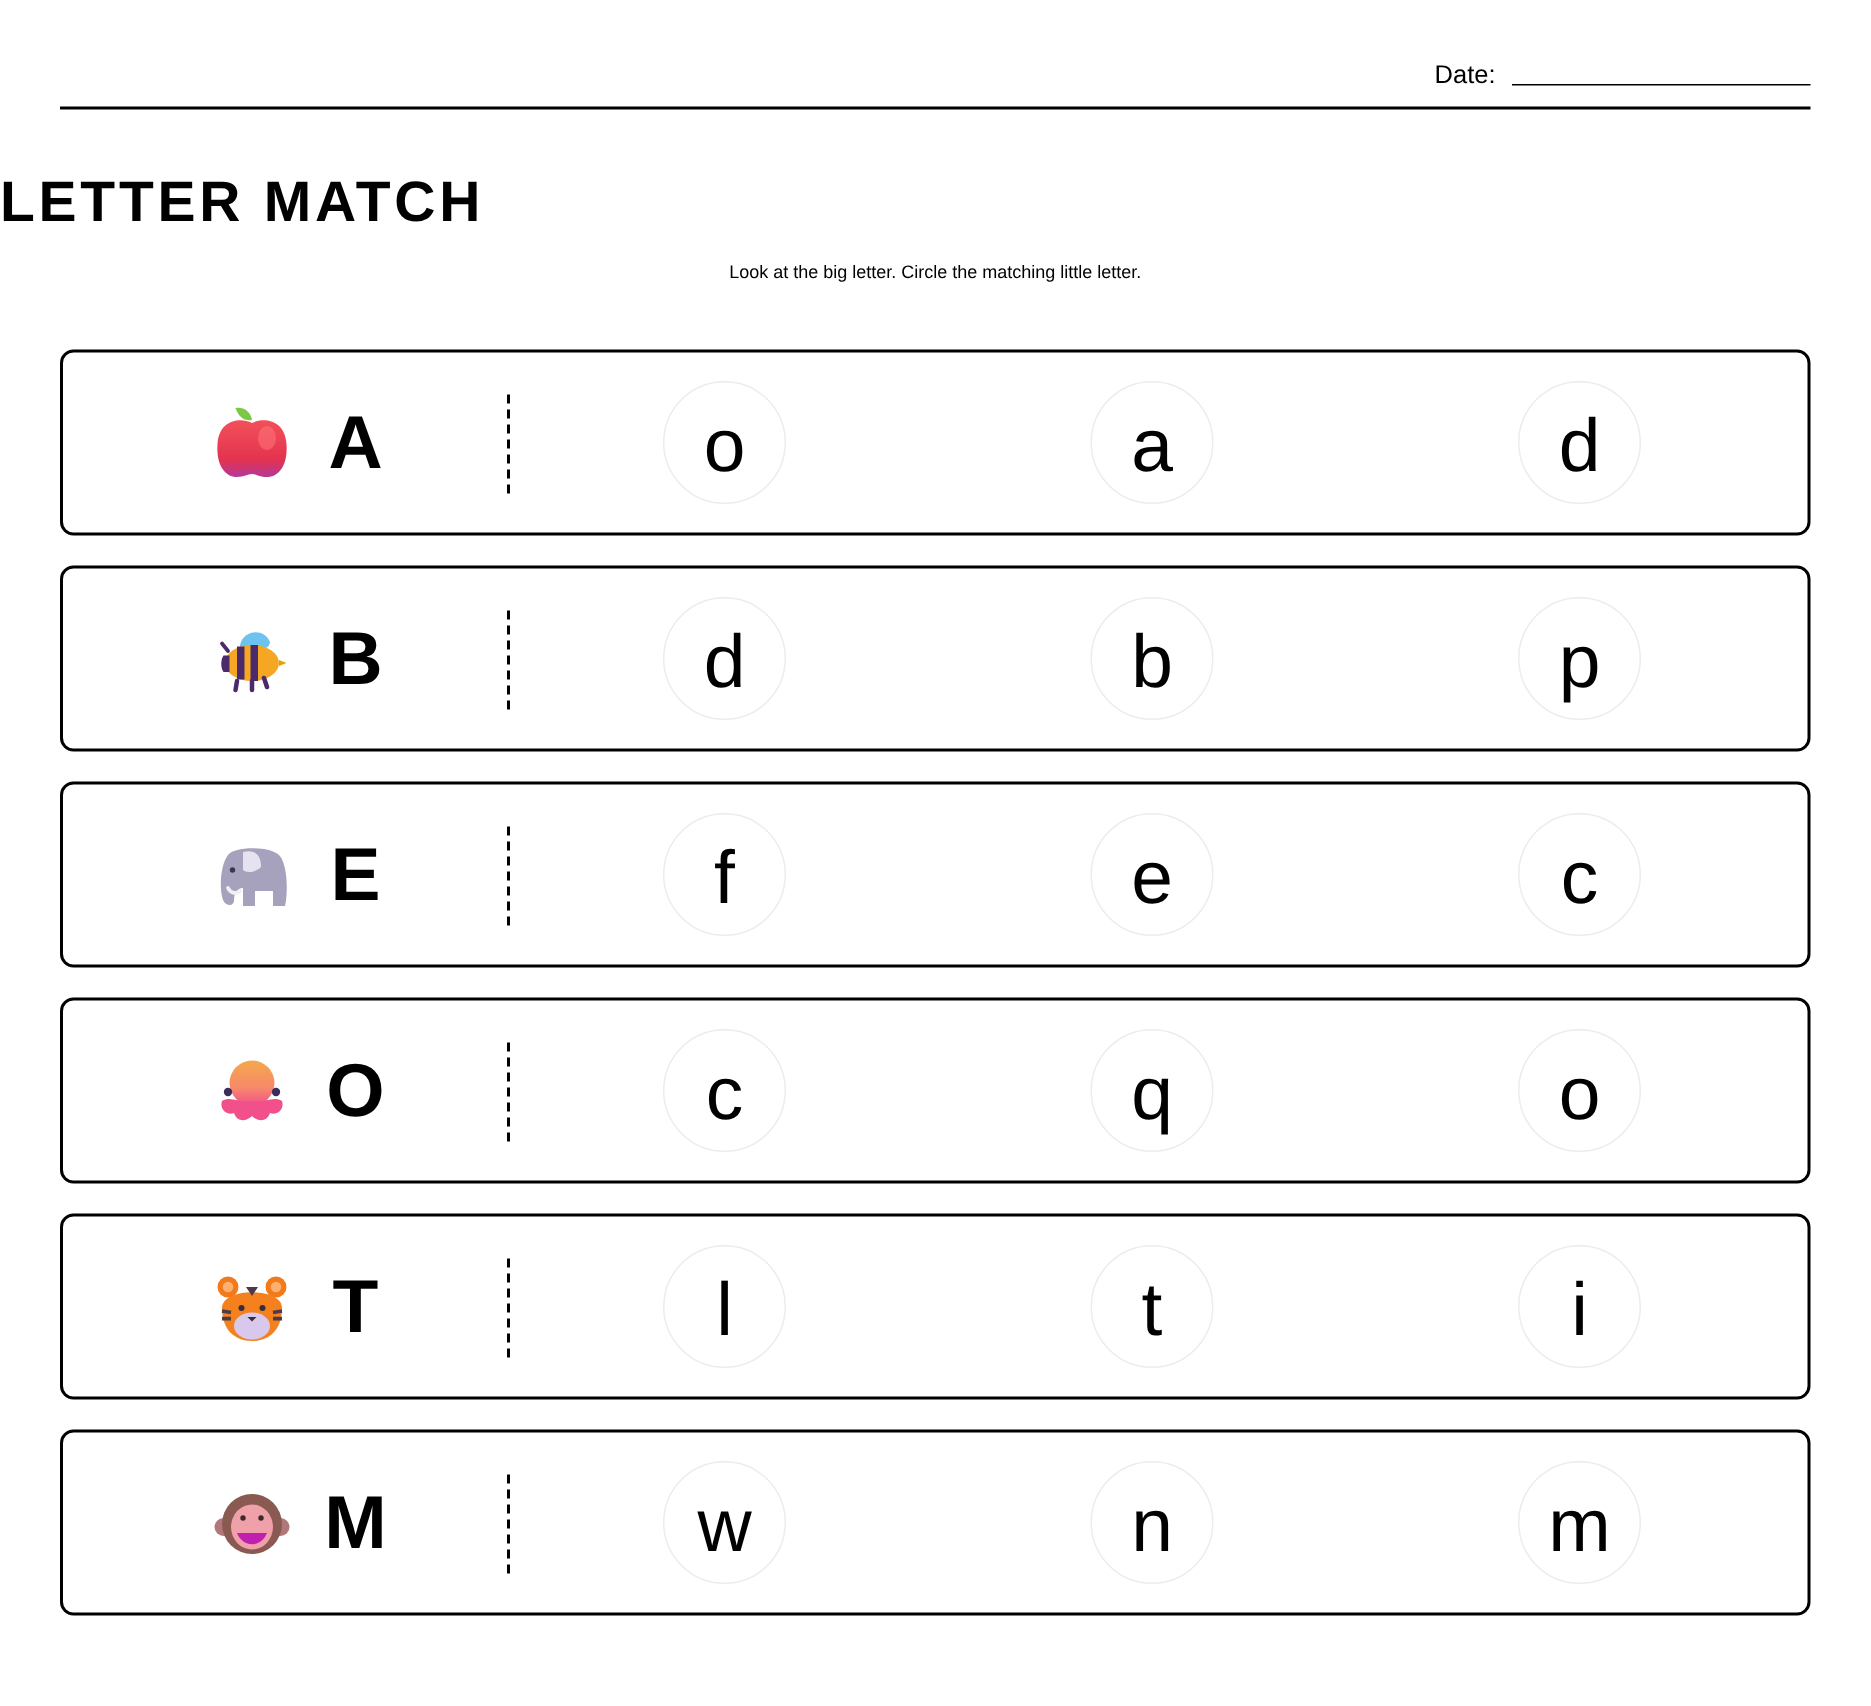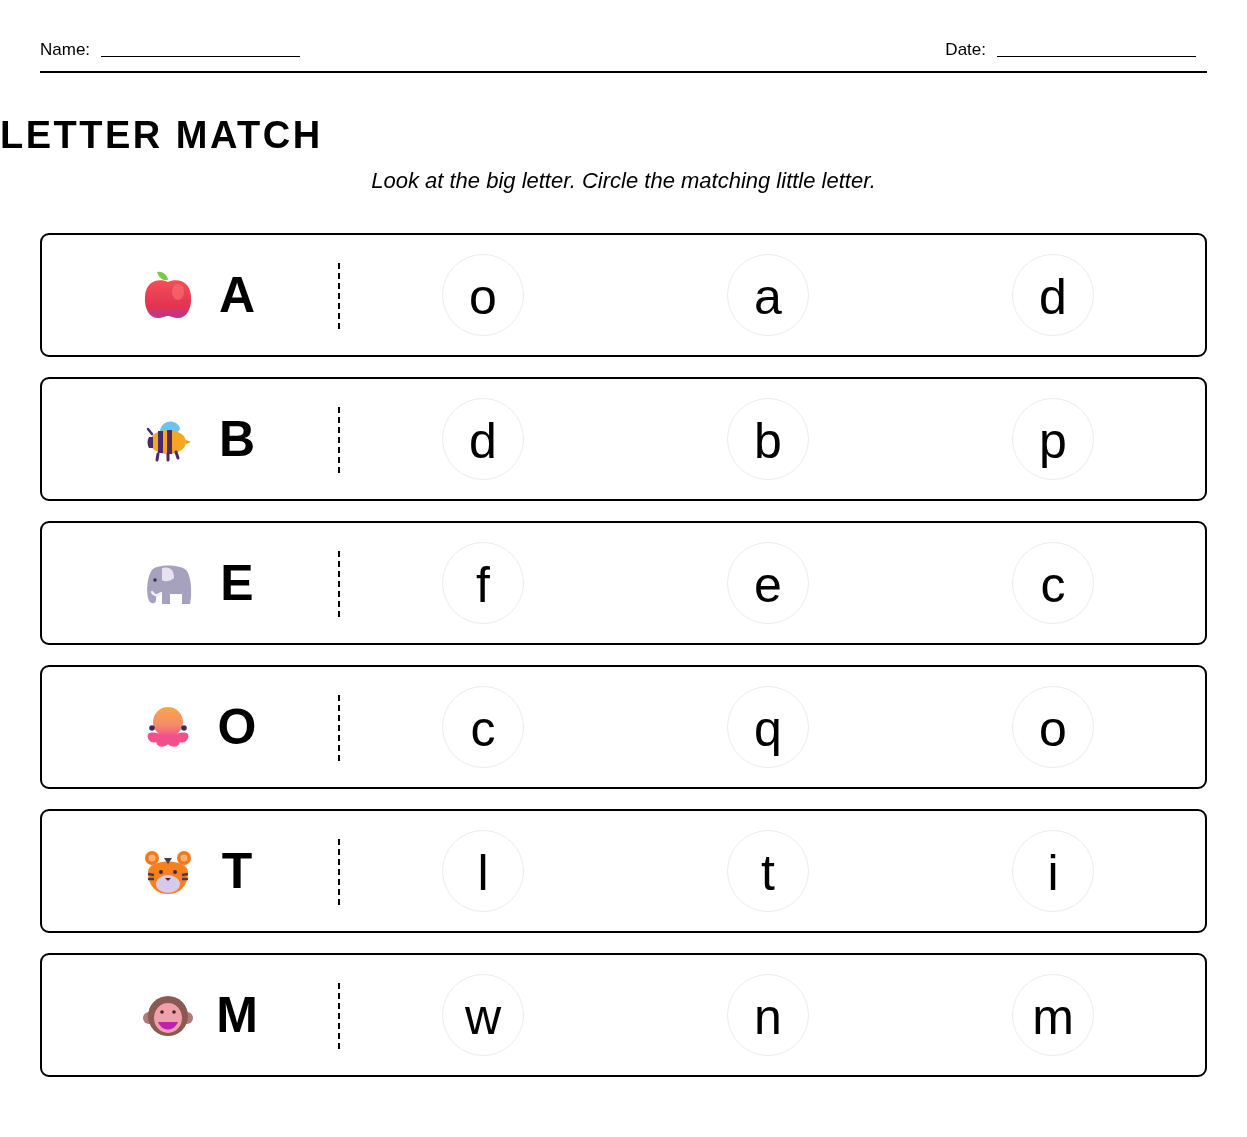--- a/index.html
+++ b/index.html
@@ -4,27 +4,27 @@
   <style>
     * { box-sizing: border-box; margin: 0; padding: 0; }
     html, body { width: 1247px; height: 1137px; background: #ffffff; overflow: hidden; }
     body { position: relative; font-family: "Liberation Sans", sans-serif; color: #000; }
 
     .header { position: absolute; left: 40px; top: 38px; width: 1167px; height: 36px; }
     .header-field { position: absolute; top: 0; display: flex; align-items: flex-end; font-size: 17px; }
     .header-field .label { line-height: 24px; }
     .header-field .line { height: 1px; background: #000; width: 199px; margin-left: 11px; margin-bottom: 5px; }
     .name-field { left: 0; }
-    .date-field { right: 11px; justify-content: space-between; }
+    .date-field { right: 0; justify-content: space-between; }
     .header-rule { position: absolute; left: 40px; top: 71px; width: 1167px; height: 2px; background: #000; }
 
     .title { position: absolute; left: 0; top: 113px; width: 1247px; text-align: left;
              font-size: 38px; font-weight: bold; letter-spacing: 2.5px; line-height: 44px; }
     .subtitle { position: absolute; left: 0; top: 170px; width: 1247px; text-align: center;
-                font-size: 22px; font-style: italic; line-height: 22px; }
+                font-size: 12px; line-height: 22px; }
 
     .rows { position: absolute; left: 40px; top: 233px; width: 1167px; }
     .row { position: relative; width: 1167px; height: 124px; border: 2px solid #000;
            border-radius: 9px; margin-bottom: 20px; background: #fff; }
 
     .emoji { position: absolute; left: 98px; top: 33px; width: 56px; height: 56px; }
     .emoji svg { width: 56px; height: 56px; display: block; }
     .big-letter { position: absolute; left: 165px; top: 30px; width: 60px; text-align: center;
                   font-size: 50px; font-weight: bold; line-height: 60px; }
     .divider { position: absolute; left: 296px; top: 28px; height: 66px; width: 0;
@@ -34,24 +34,20 @@
               border: 1px solid #ececec; background: #fff; display: flex; align-items: center;
               justify-content: center; font-size: 50px; line-height: 1; padding-top: 4px; cursor: pointer; }
     .choice-0 { left: 400px; }
     .choice-1 { left: 685px; }
     .choice-2 { left: 970px; }
   </style>
 </head>
 <body>
 
 <div class="header">
-  <div class="header-field name-field">
-    <span class="label">Name:</span>
-    <span class="line"></span>
-  </div>
   <div class="header-field date-field">
     <span class="label">Date:</span>
     <span class="line"></span>
   </div>
 </div>
 <div class="header-rule"></div>
 
 <h1 class="title">LETTER MATCH</h1>
 <p class="subtitle">Look at the big letter. Circle the matching little letter.</p>
 

